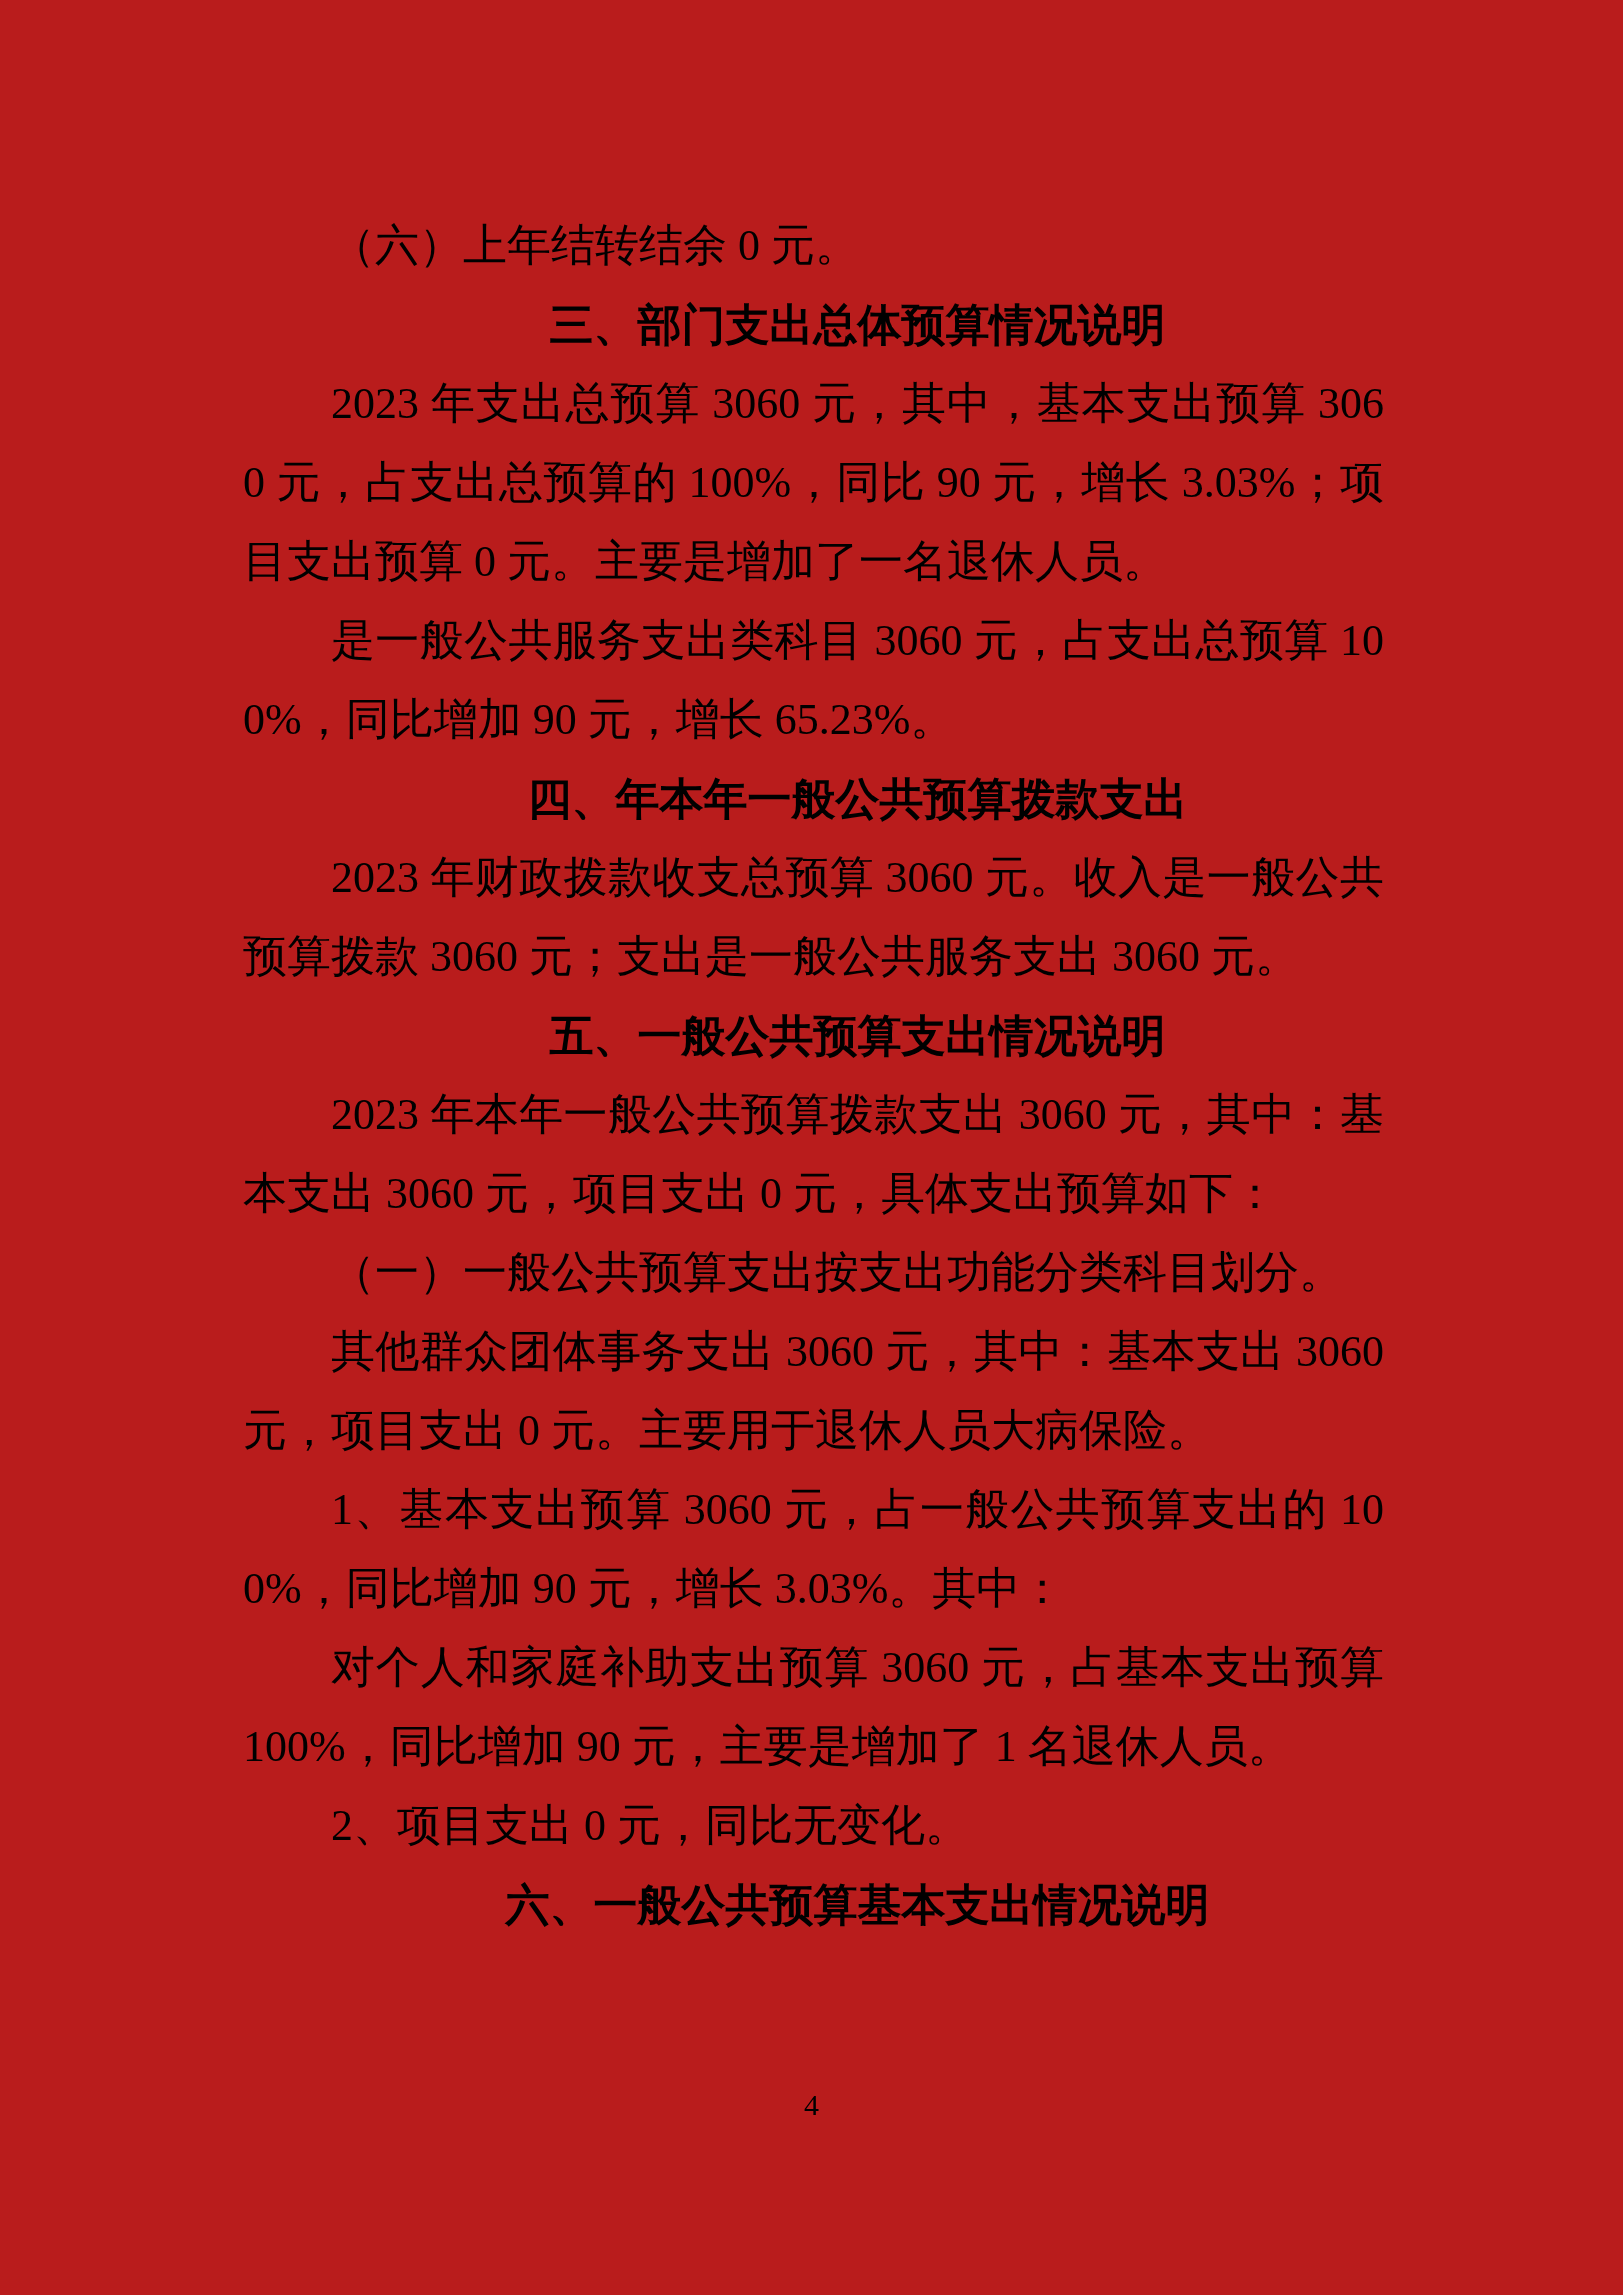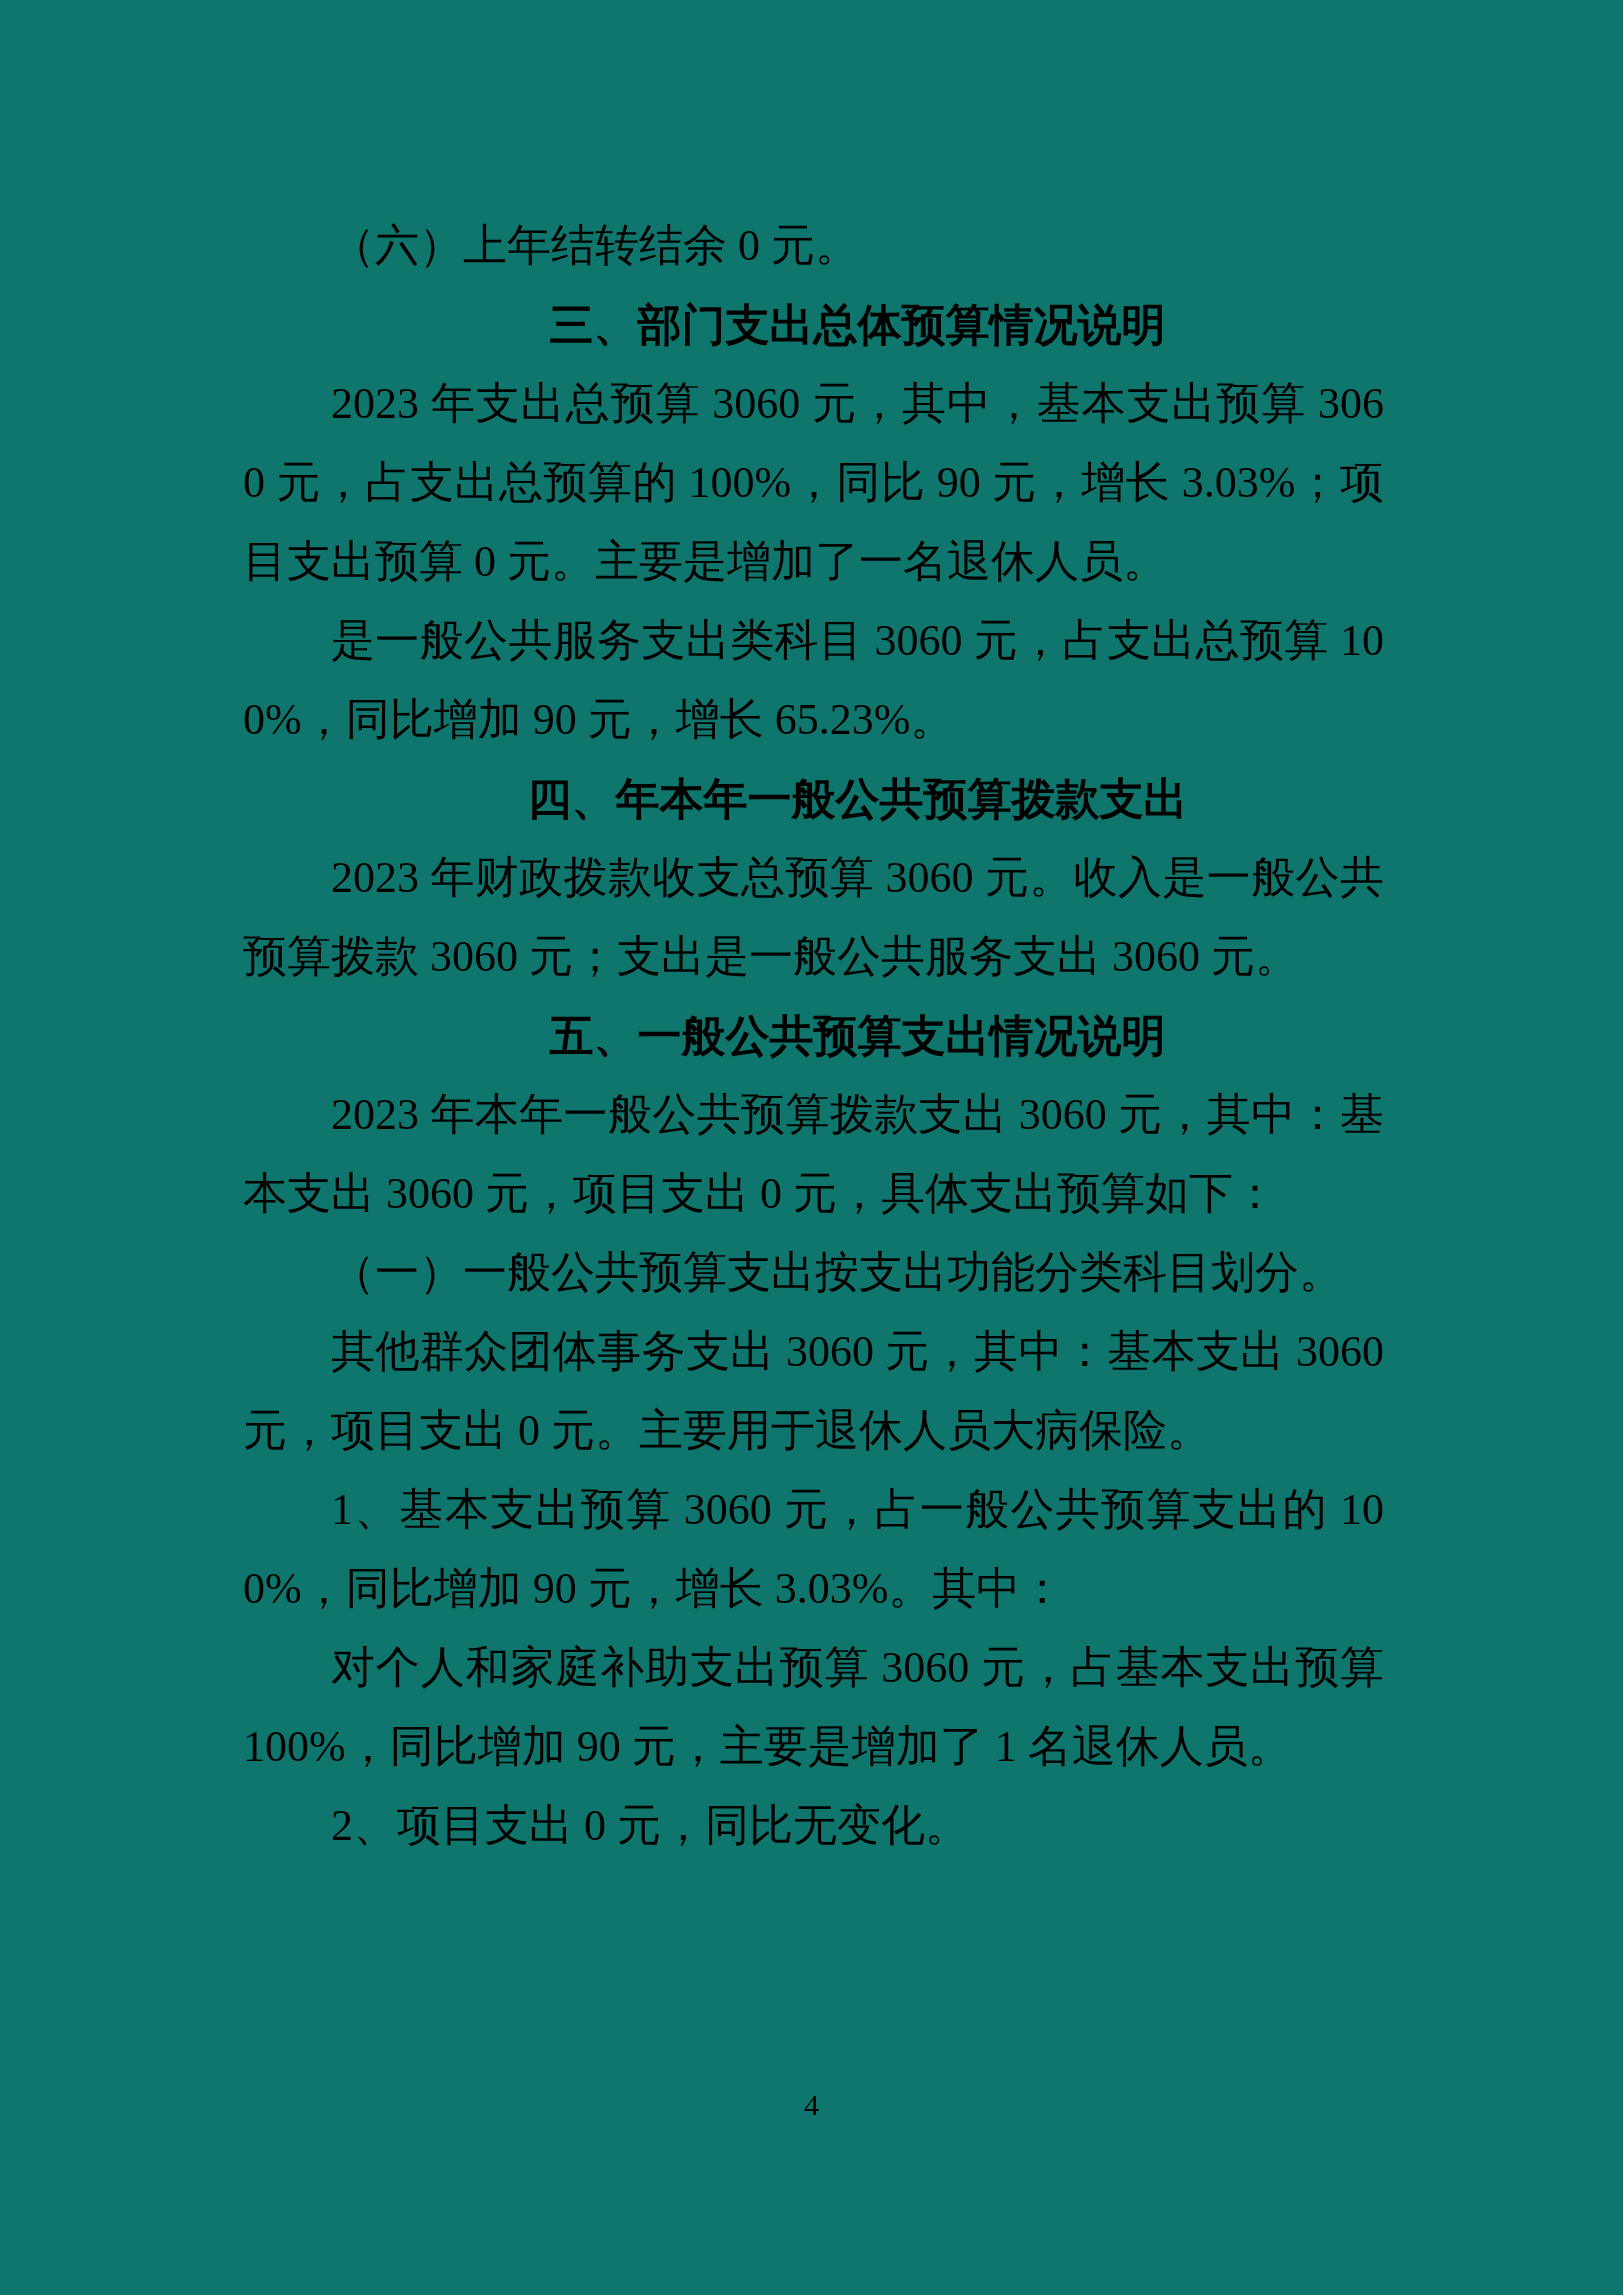--- a/index.html
+++ b/index.html
@@ -4,21 +4,21 @@
 <style>
   html, body {
     margin: 0;
     padding: 0;
     background: #ffffff;
   }
   .page {
     position: relative;
     width: 1623px;
     height: 2295px;
-    background: #0f766e;
+    background: #b91c1c;
     overflow: hidden;
     font-family: "Liberation Serif", "DejaVu Serif", serif;
     color: #000000;
   }
   .text-block {
     position: absolute;
     left: 243px;
     top: 206px;
     width: 1141px;
   }
@@ -61,18 +61,19 @@
     <p class="para">是一般公共服务支出类科目 3060 元，占支出总预算 100%，同比增加 90 元，增长 65.23%。</p>
     <p class="para heading">四、年本年一般公共预算拨款支出</p>
     <p class="para">2023 年财政拨款收支总预算 3060 元。收入是一般公共预算拨款 3060 元；支出是一般公共服务支出 3060 元。</p>
     <p class="para heading">五、一般公共预算支出情况说明</p>
     <p class="para">2023 年本年一般公共预算拨款支出 3060 元，其中：基本支出 3060 元，项目支出 0 元，具体支出预算如下：</p>
     <p class="para">（一）一般公共预算支出按支出功能分类科目划分。</p>
     <p class="para">其他群众团体事务支出 3060 元，其中：基本支出 3060 元，项目支出 0 元。主要用于退休人员大病保险。</p>
     <p class="para">1、基本支出预算 3060 元，占一般公共预算支出的 100%，同比增加 90 元，增长 3.03%。其中：</p>
     <p class="para">对个人和家庭补助支出预算 3060 元，占基本支出预算 100%，同比增加 90 元，主要是增加了 1 名退休人员。</p>
     <p class="para">2、项目支出 0 元，同比无变化。</p>
+    <p class="para heading">六、一般公共预算基本支出情况说明</p>
   </div>
 
   <div class="footer">4</div>
 
 </div>
 
 
 </body></html>

